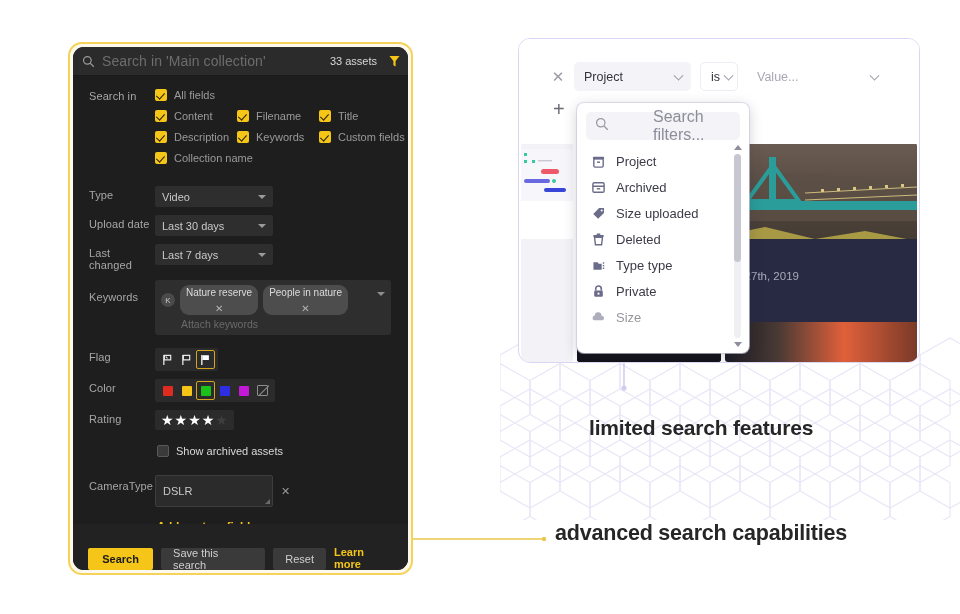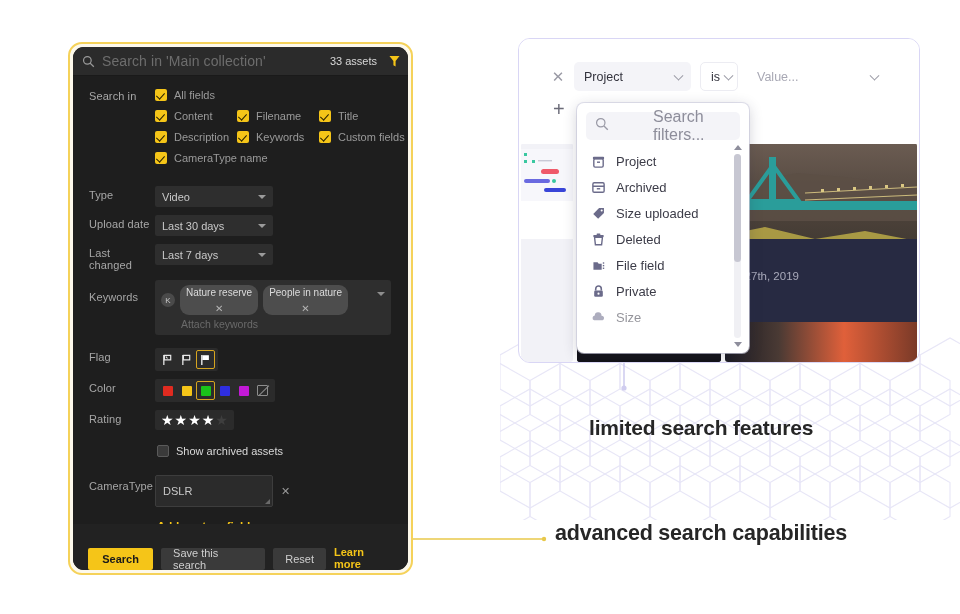--- a/index.html
+++ b/index.html
@@ -325,21 +325,21 @@
             <span class="cb-box"></span>
             <span class="cb-label">Keywords</span>
           </div>
           <div class="cb">
             <span class="cb-box"></span>
             <span class="cb-label">Custom fields</span>
           </div>
         </div>
         <div class="cb" style="margin-top:9px">
           <span class="cb-box"></span>
-          <span class="cb-label">CameraType name</span>
+          <span class="cb-label">Collection name</span>
         </div>
       </div>
     </div>
 
     <div class="row" style="margin-top:18px">
       <div class="row-label">Type</div>
       <div class="row-field">
         <div class="select">
           <span>Video</span>
           <span class="caret"></span>
@@ -623,21 +623,21 @@
 
       <div class="dd-item">
         <span class="dd-icon">
           <svg viewBox="0 0 16 16" width="15" height="15">
               <path d="M2.6 4.4 L7 4.4 L8.2 6 L11.4 6 L11.4 12.6 L2.6 12.6 Z" fill="#6b6b8a"></path>
               <rect x="12.6" y="4.6" width="1.5" height="1.5" fill="#6b6b8a"></rect>
               <rect x="12.6" y="7.4" width="1.5" height="1.5" fill="#6b6b8a"></rect>
               <rect x="12.6" y="10.2" width="1.5" height="1.5" fill="#6b6b8a"></rect>
             </svg>
         </span>
-        <span class="dd-item-label">File field</span>
+        <span class="dd-item-label">Type type</span>
       </div>
 
       <div class="dd-item">
         <span class="dd-icon">
           <svg viewBox="0 0 16 16" width="15" height="15">
               <path d="M5 7 L5 5.2 A3 3 0 0 1 11 5.2 L11 7" fill="none" stroke="#6b6b8a" stroke-width="1.7"></path>
               <rect x="3.4" y="7" width="9.2" height="6.6" rx="1.3" fill="#6b6b8a"></rect>
               <circle cx="8" cy="10.3" r="1.15" fill="#ffffff"></circle>
             </svg>
         </span>

